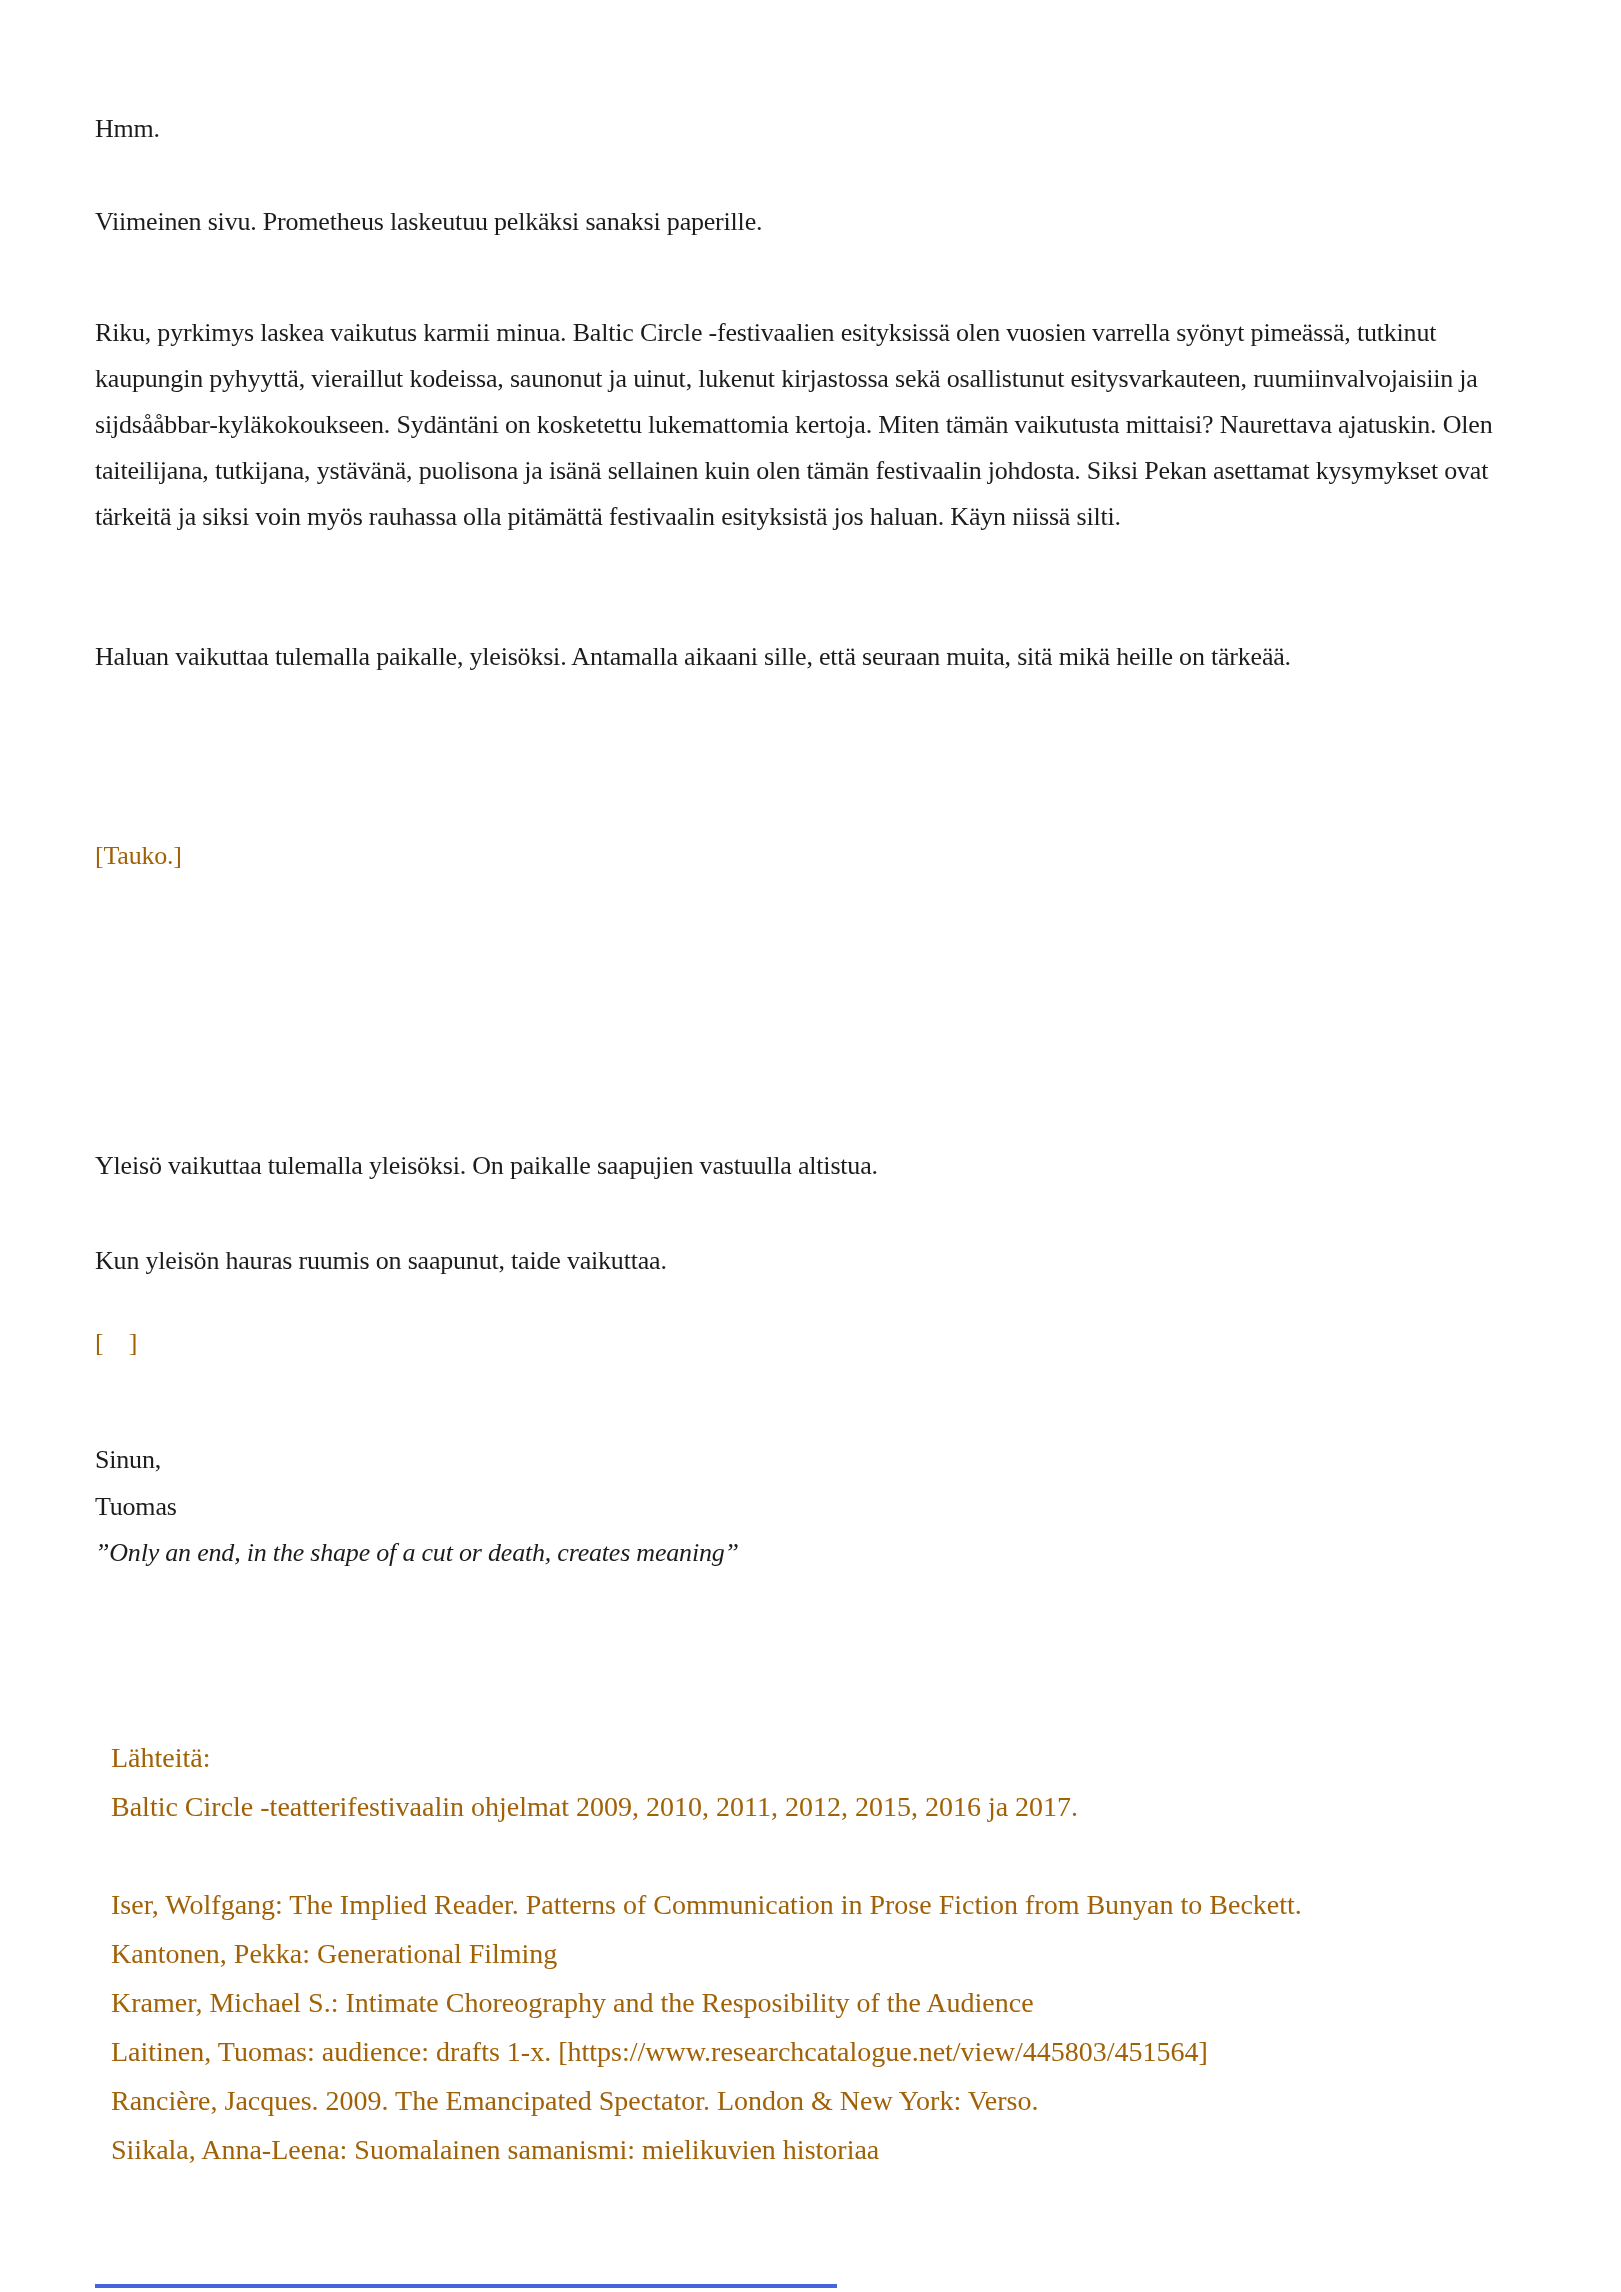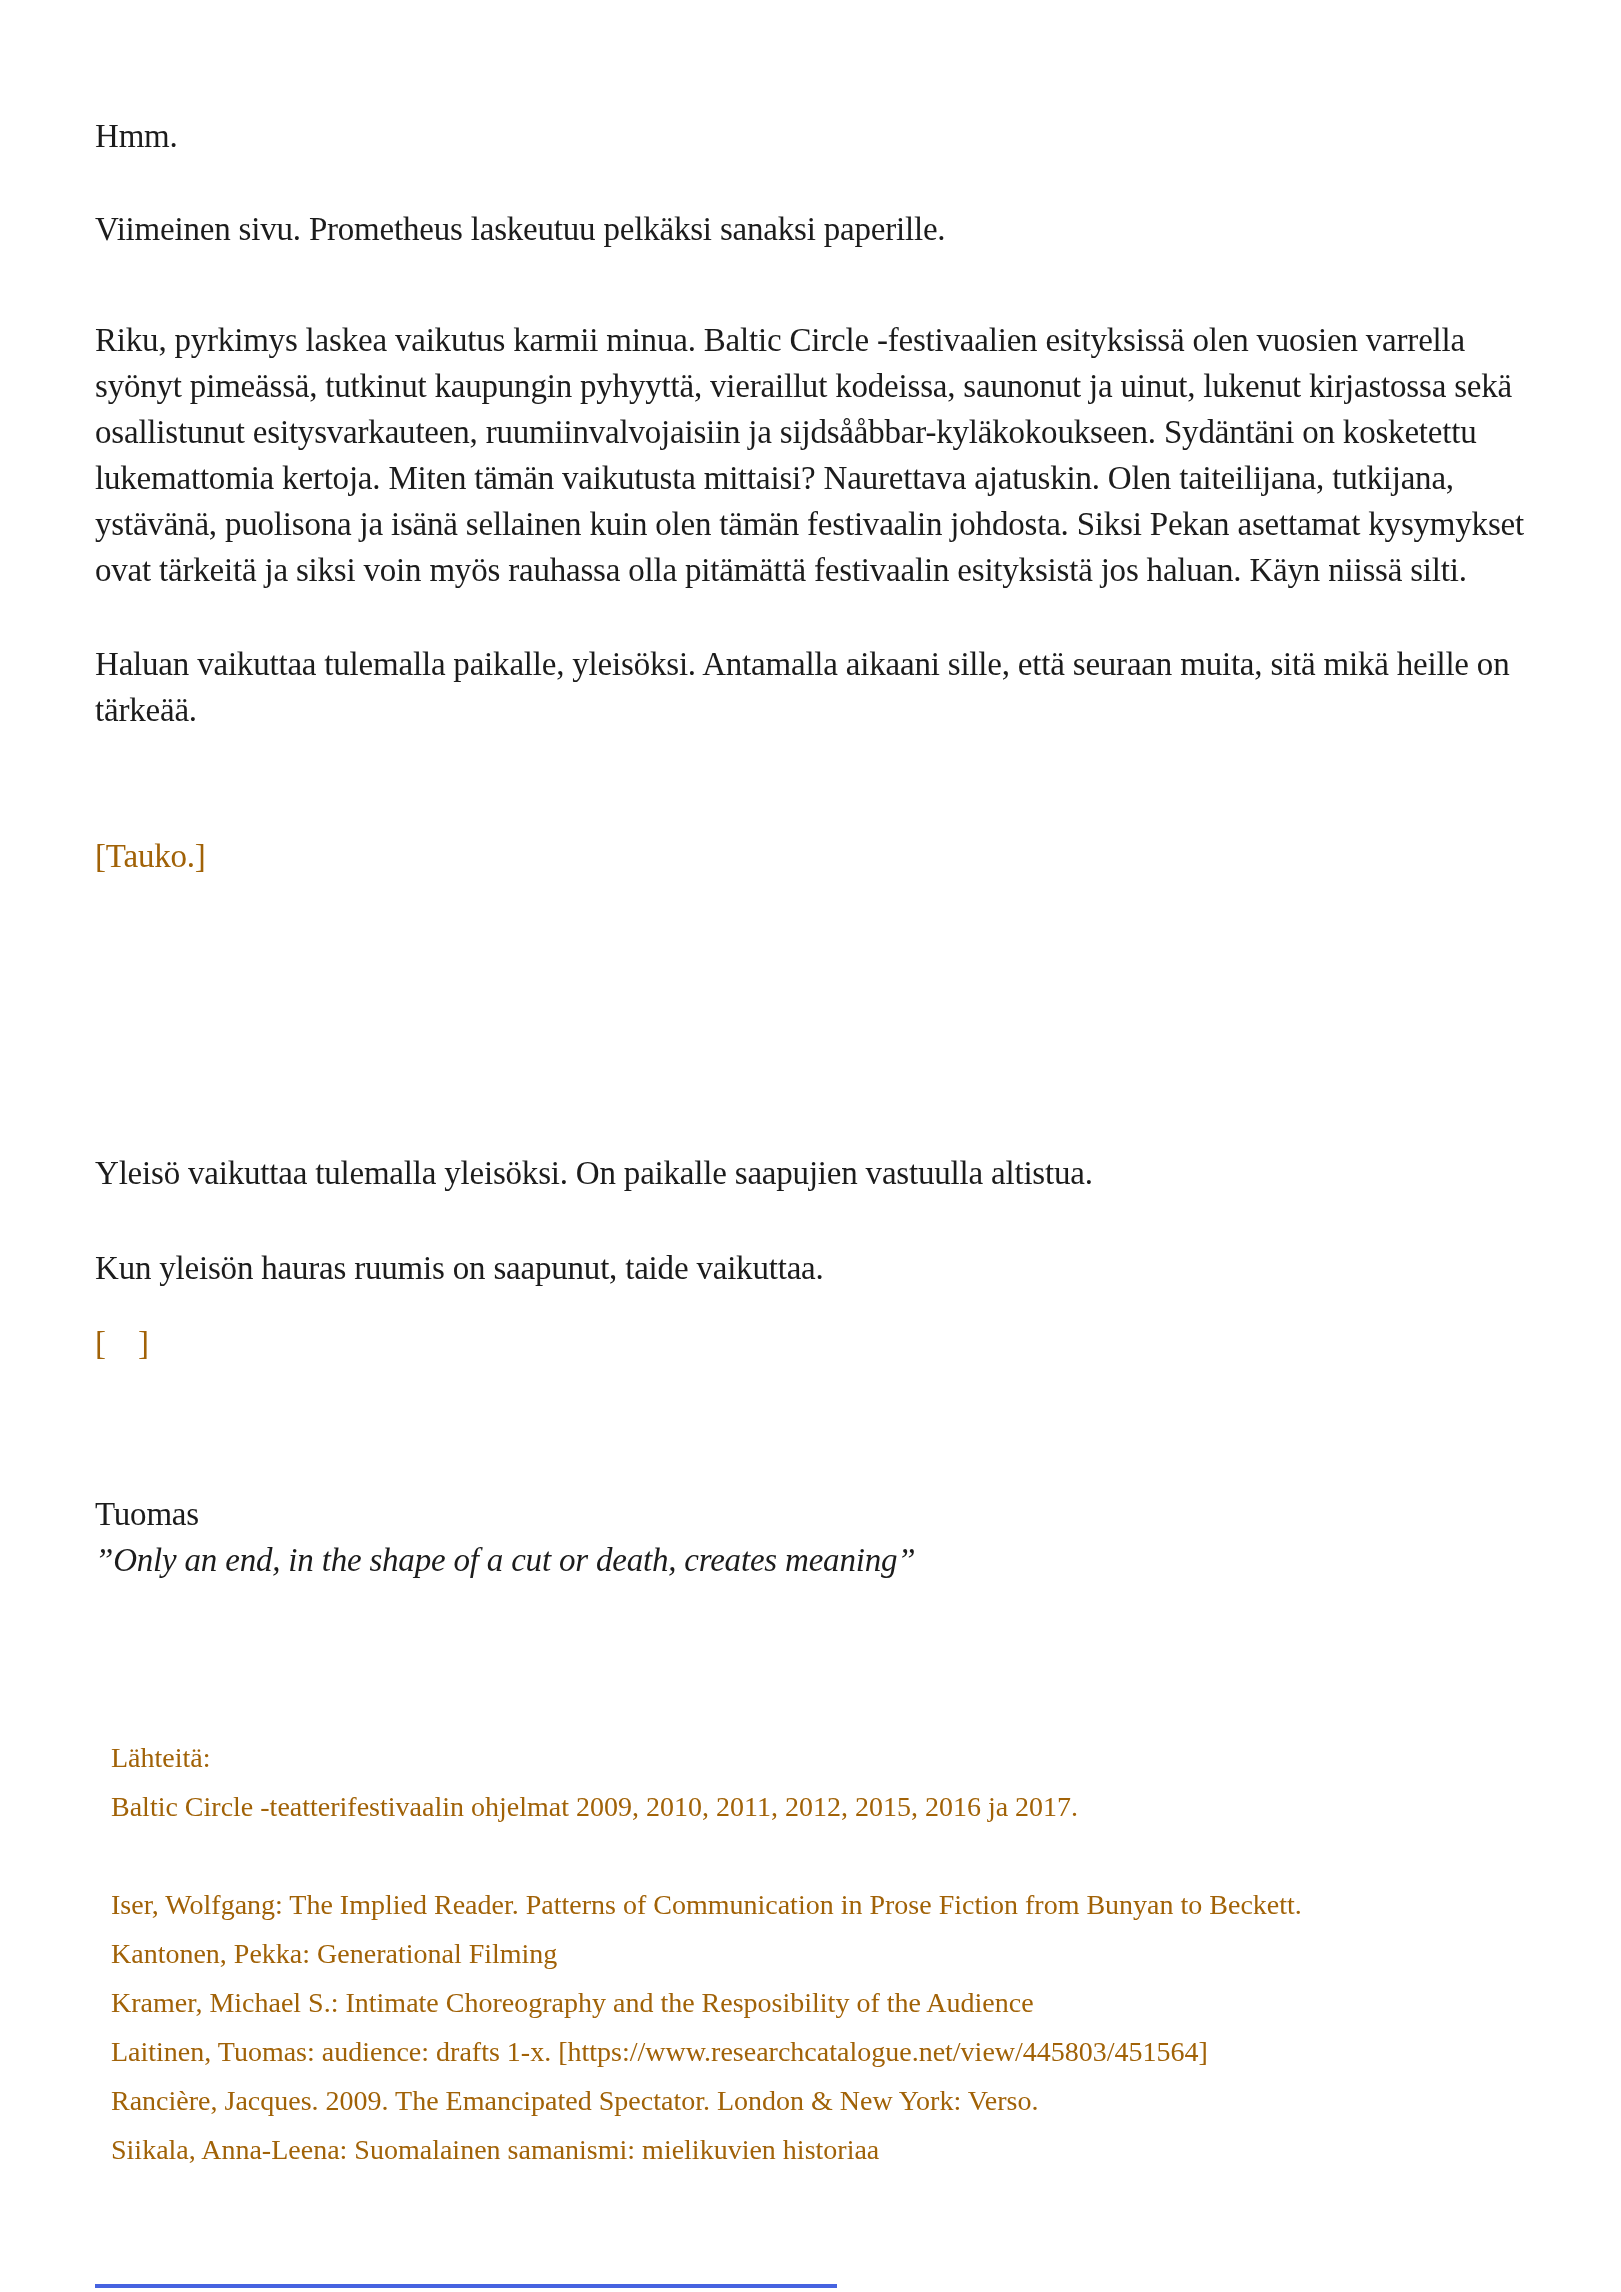--- a/index.html
+++ b/index.html
@@ -12,21 +12,21 @@
     width: 1621px;
     height: 2293px;
     background: #ffffff;
     overflow: hidden;
     font-family: "Liberation Serif", serif;
   }
   .block {
     position: absolute;
     left: 95px;
     width: 1446px;
-    font-size: 33px;
+    font-size: 26px;
     line-height: 46px;
     color: #1c1c1c;
     letter-spacing: -0.2px;
     white-space: pre-wrap;
   }
   .red {
     color: #a16207;
     margin-top: 10px;
   }
   .italic {
@@ -84,20 +84,21 @@
   <p class="block b-riku">Riku, pyrkimys laskea vaikutus karmii minua. Baltic Circle -festivaalien esityksissä olen vuosien varrella syönyt pimeässä, tutkinut kaupungin pyhyyttä, vieraillut kodeissa, saunonut ja uinut, lukenut kirjastossa sekä osallistunut esitysvarkauteen, ruumiinvalvojaisiin ja sijdsååbbar-kyläkokoukseen. Sydäntäni on kosketettu lukemattomia kertoja. Miten tämän vaikutusta mittaisi? Naurettava ajatuskin. Olen taiteilijana, tutkijana, ystävänä, puolisona ja isänä sellainen kuin olen tämän festivaalin johdosta. Siksi Pekan asettamat kysymykset ovat tärkeitä ja siksi voin myös rauhassa olla pitämättä festivaalin esityksistä jos haluan. Käyn niissä silti.</p>
   <p class="block b-haluan">Haluan vaikuttaa tulemalla paikalle, yleisöksi. Antamalla aikaani sille, että seuraan muita, sitä mikä heille on tärkeää.</p>
 
   <p class="block b-tauko red">[Tauko.]</p>
 
   <p class="block b-yleiso">Yleisö vaikuttaa tulemalla yleisöksi. On paikalle saapujien vastuulla altistua.</p>
   <p class="block b-kun">Kun yleisön hauras ruumis on saapunut, taide vaikuttaa.</p>
 
   <p class="block b-bracket red">[&nbsp;&nbsp;&nbsp;&nbsp;]</p>
 
+  <p class="block b-sinun">Sinun,</p>
   <p class="block b-tuomas">Tuomas</p>
   <p class="block b-quote italic">”Only an end, in the shape of a cut or death, creates meaning”</p>
 
   <p class="ref r-head">Lähteitä:</p>
   <p class="ref r-0">Baltic Circle -teatterifestivaalin ohjelmat 2009, 2010, 2011, 2012, 2015, 2016 ja 2017.</p>
   <p class="ref r-2">Iser, Wolfgang: The Implied Reader. Patterns of Communication in Prose Fiction from Bunyan to Beckett.</p>
   <p class="ref r-3">Kantonen, Pekka: Generational Filming</p>
   <p class="ref r-4">Kramer, Michael S.: Intimate Choreography and the Resposibility of the Audience</p>
   <p class="ref r-5">Laitinen, Tuomas: audience: drafts 1-x. [https://www.researchcatalogue.net/view/445803/451564]</p>
   <p class="ref r-6">Rancière, Jacques. 2009. The Emancipated Spectator. London &amp; New York: Verso.</p>

